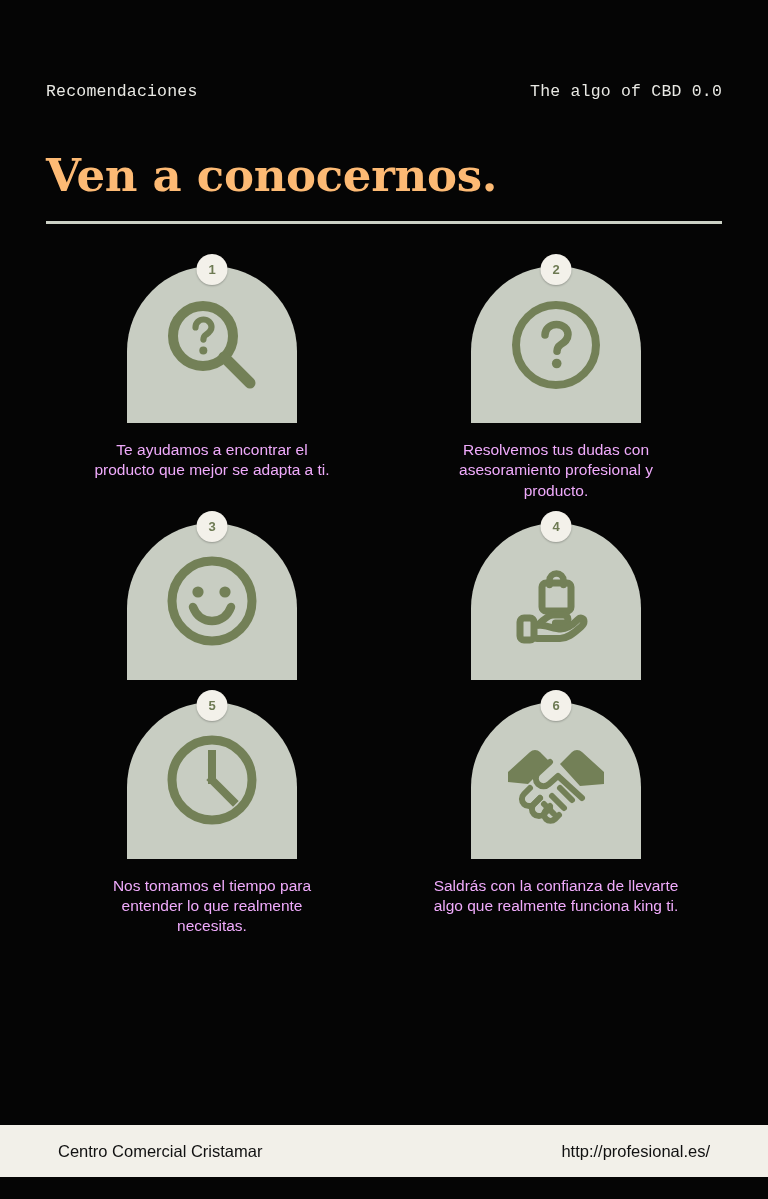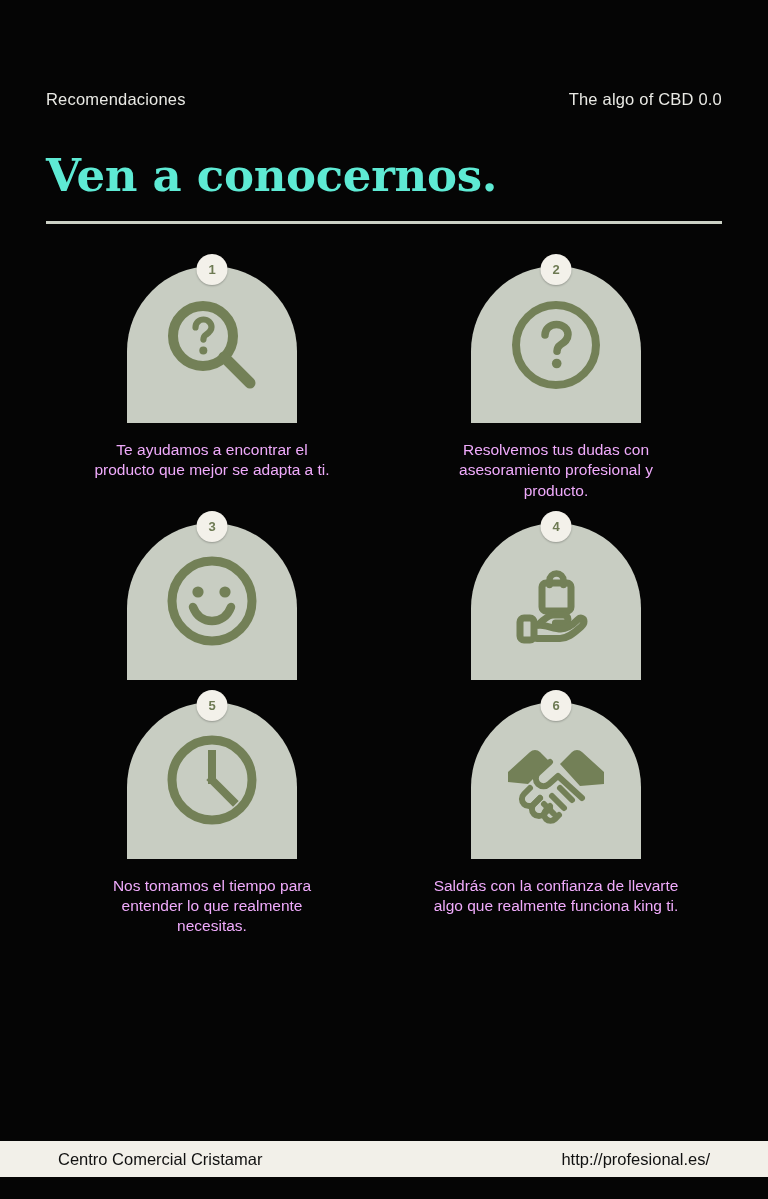--- a/index.html
+++ b/index.html
@@ -11,36 +11,37 @@
     position:relative;
   }
   .poster{
     position:absolute;inset:0;
     display:flex;flex-direction:column;
     background:#050505;
   }
 
   
   .topbar{
-    display:flex;justify-content:space-between;align-items:center;
+    display:flex;justify-content:space-between;align-items:flex-start;
     padding:84px 46px 0 46px;
     height:30px;
+    font-family:Liberation Mono, monospace;
   }
   .topbar .eyebrow,.topbar .brand{
     color:#e9e9e4;font-size:16.5px;letter-spacing:.2px;line-height:1;
   }
 
   .title-wrap{padding:0 46px;margin-top:38px;}
   h1.title{
     margin:0;
     font-family:"DejaVu Serif", serif;
     font-weight:700;
     font-size:45px;
     letter-spacing:-0.3px;
-    color:#5eead4;
+    color:#fdba74;
     line-height:1.05;
   }
   .rule{
     margin-top:22px;
     height:3px;width:100%;
     background:#ccd1c6;
   }
 
   
   .grid{
@@ -86,21 +87,21 @@
     width:252px;
     text-align:center;
     color:#f0abfc;
     font-size:15.5px;
     line-height:1.30;
   }
 
   
   .spacer{flex:1 1 auto;}
   .footer{
-    height:36px;
+    height:52px;
     background:#f2f0e9;
     display:flex;align-items:center;justify-content:space-between;
     padding:0 58px;
     margin-bottom:22px;
   }
   .footer span{
     color:#111111;font-size:16.5px;line-height:1;
   }
 </style>
 </head>

